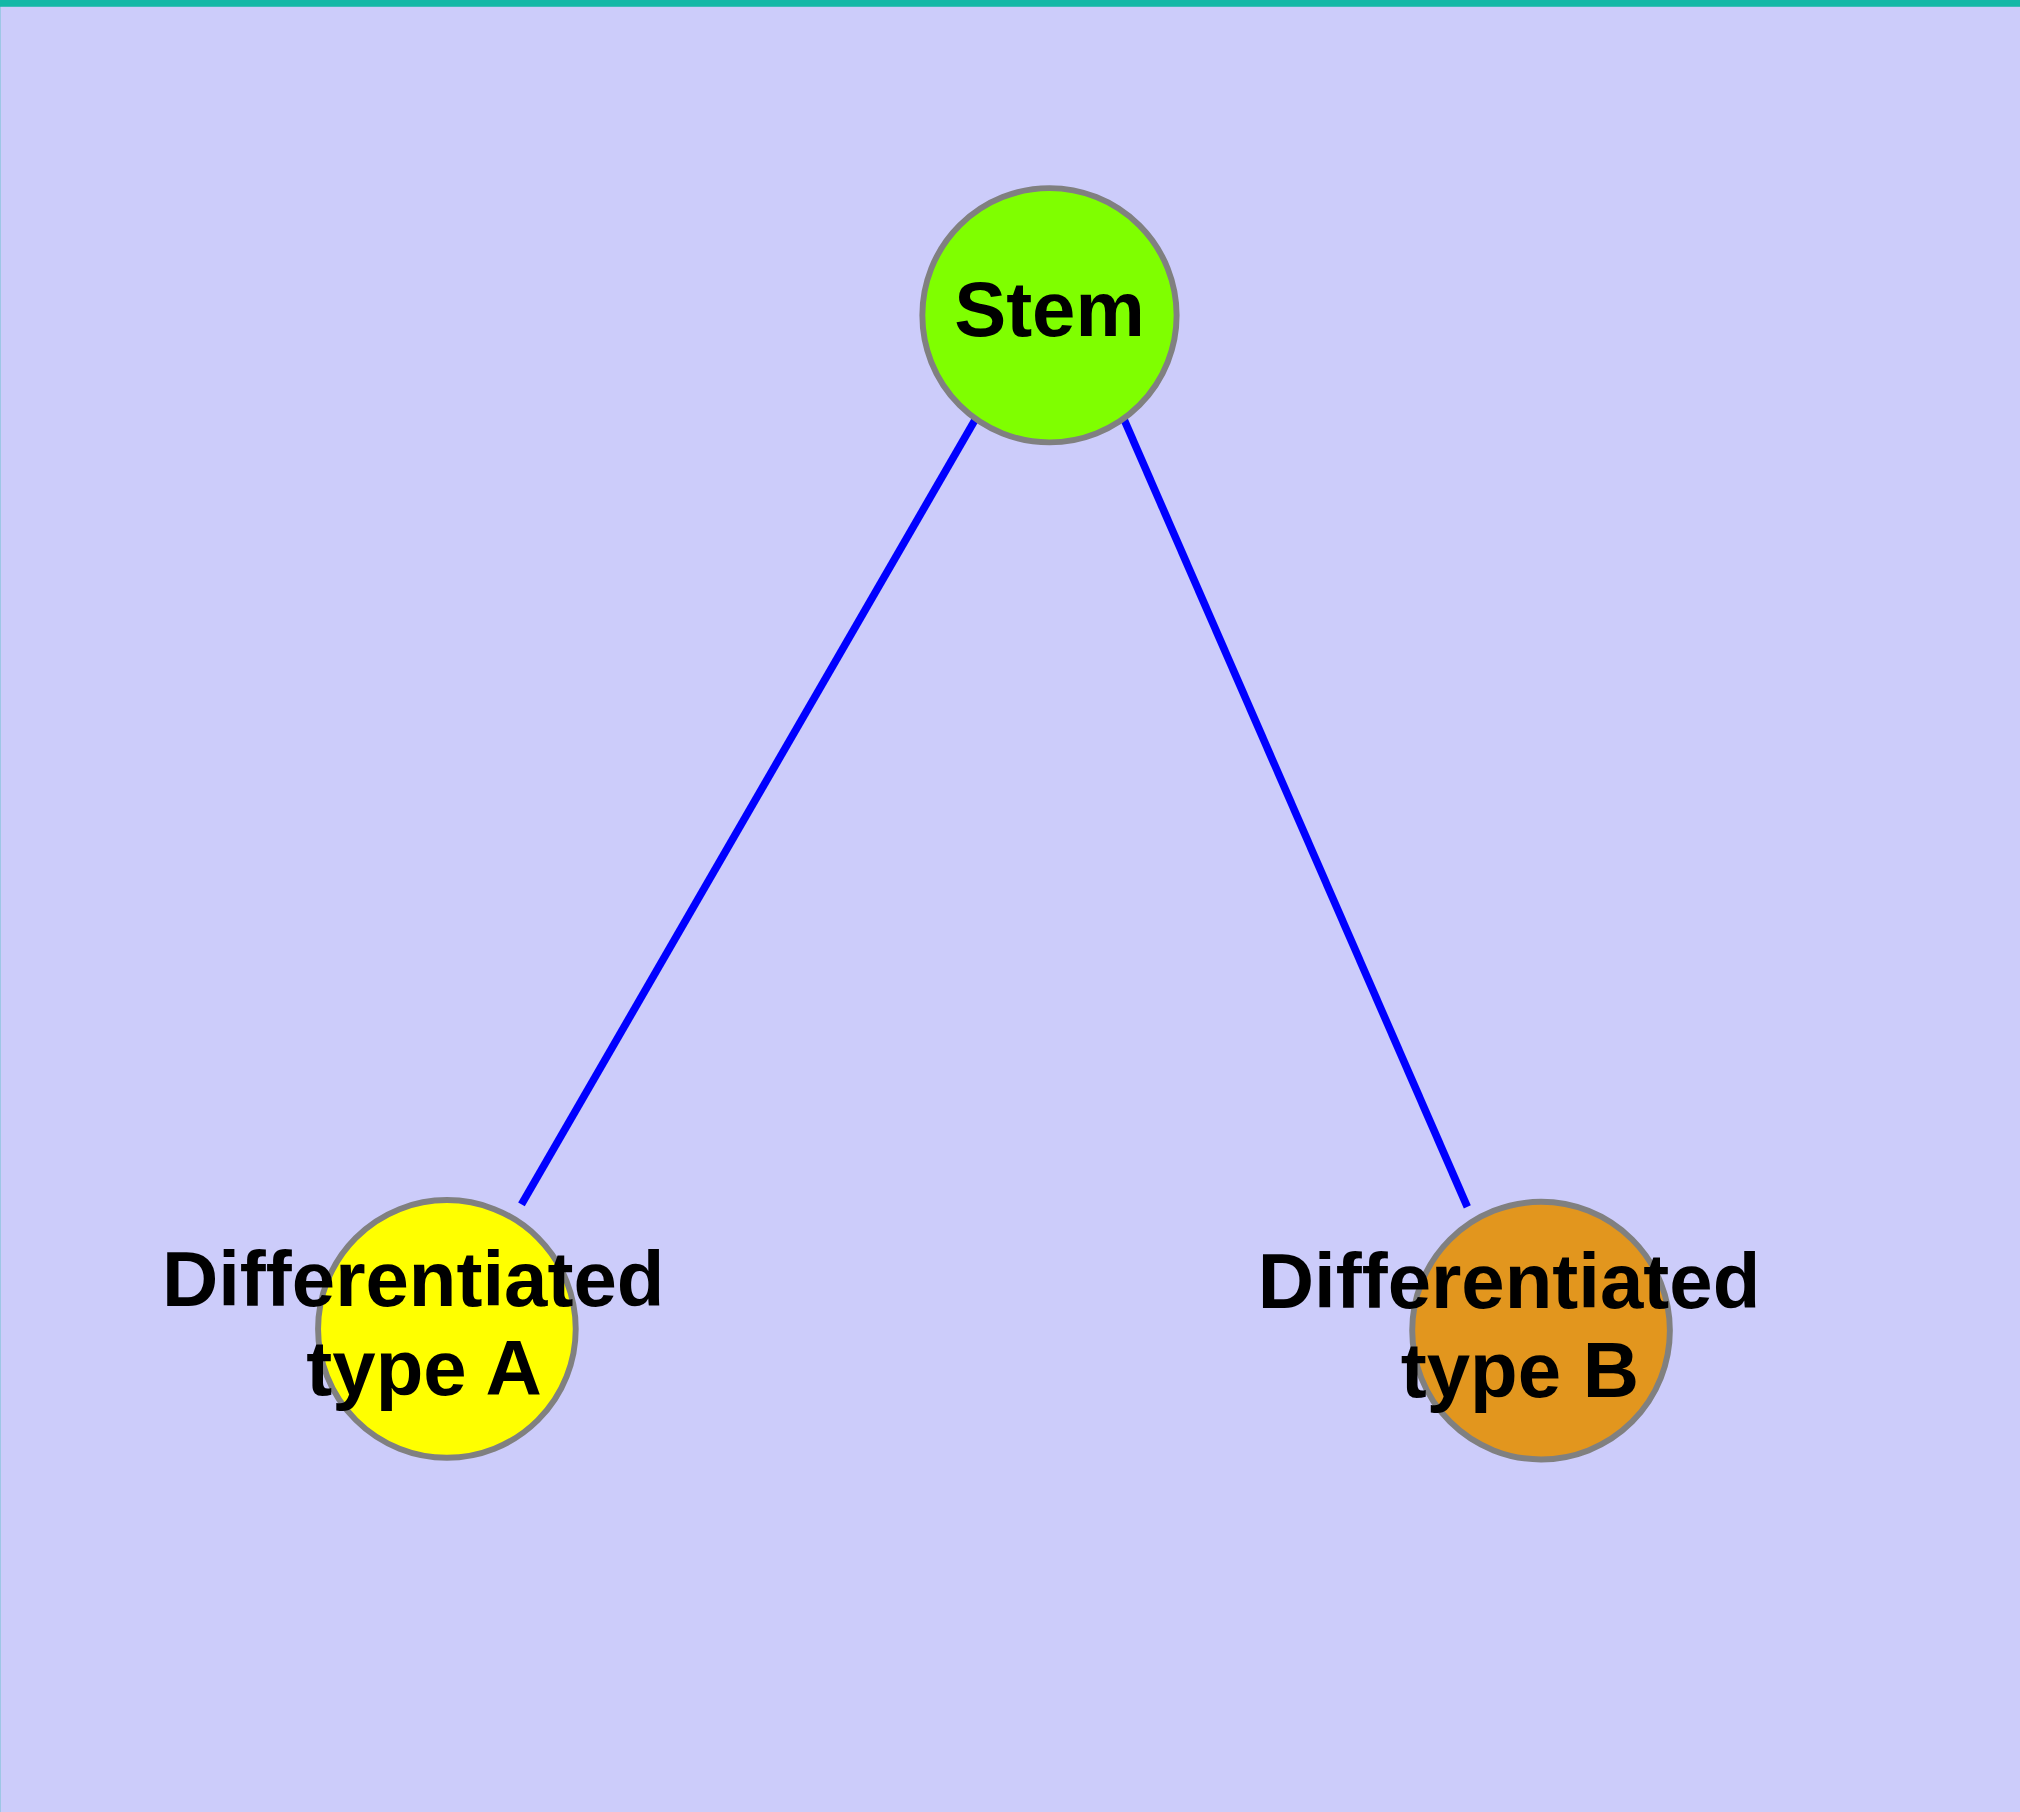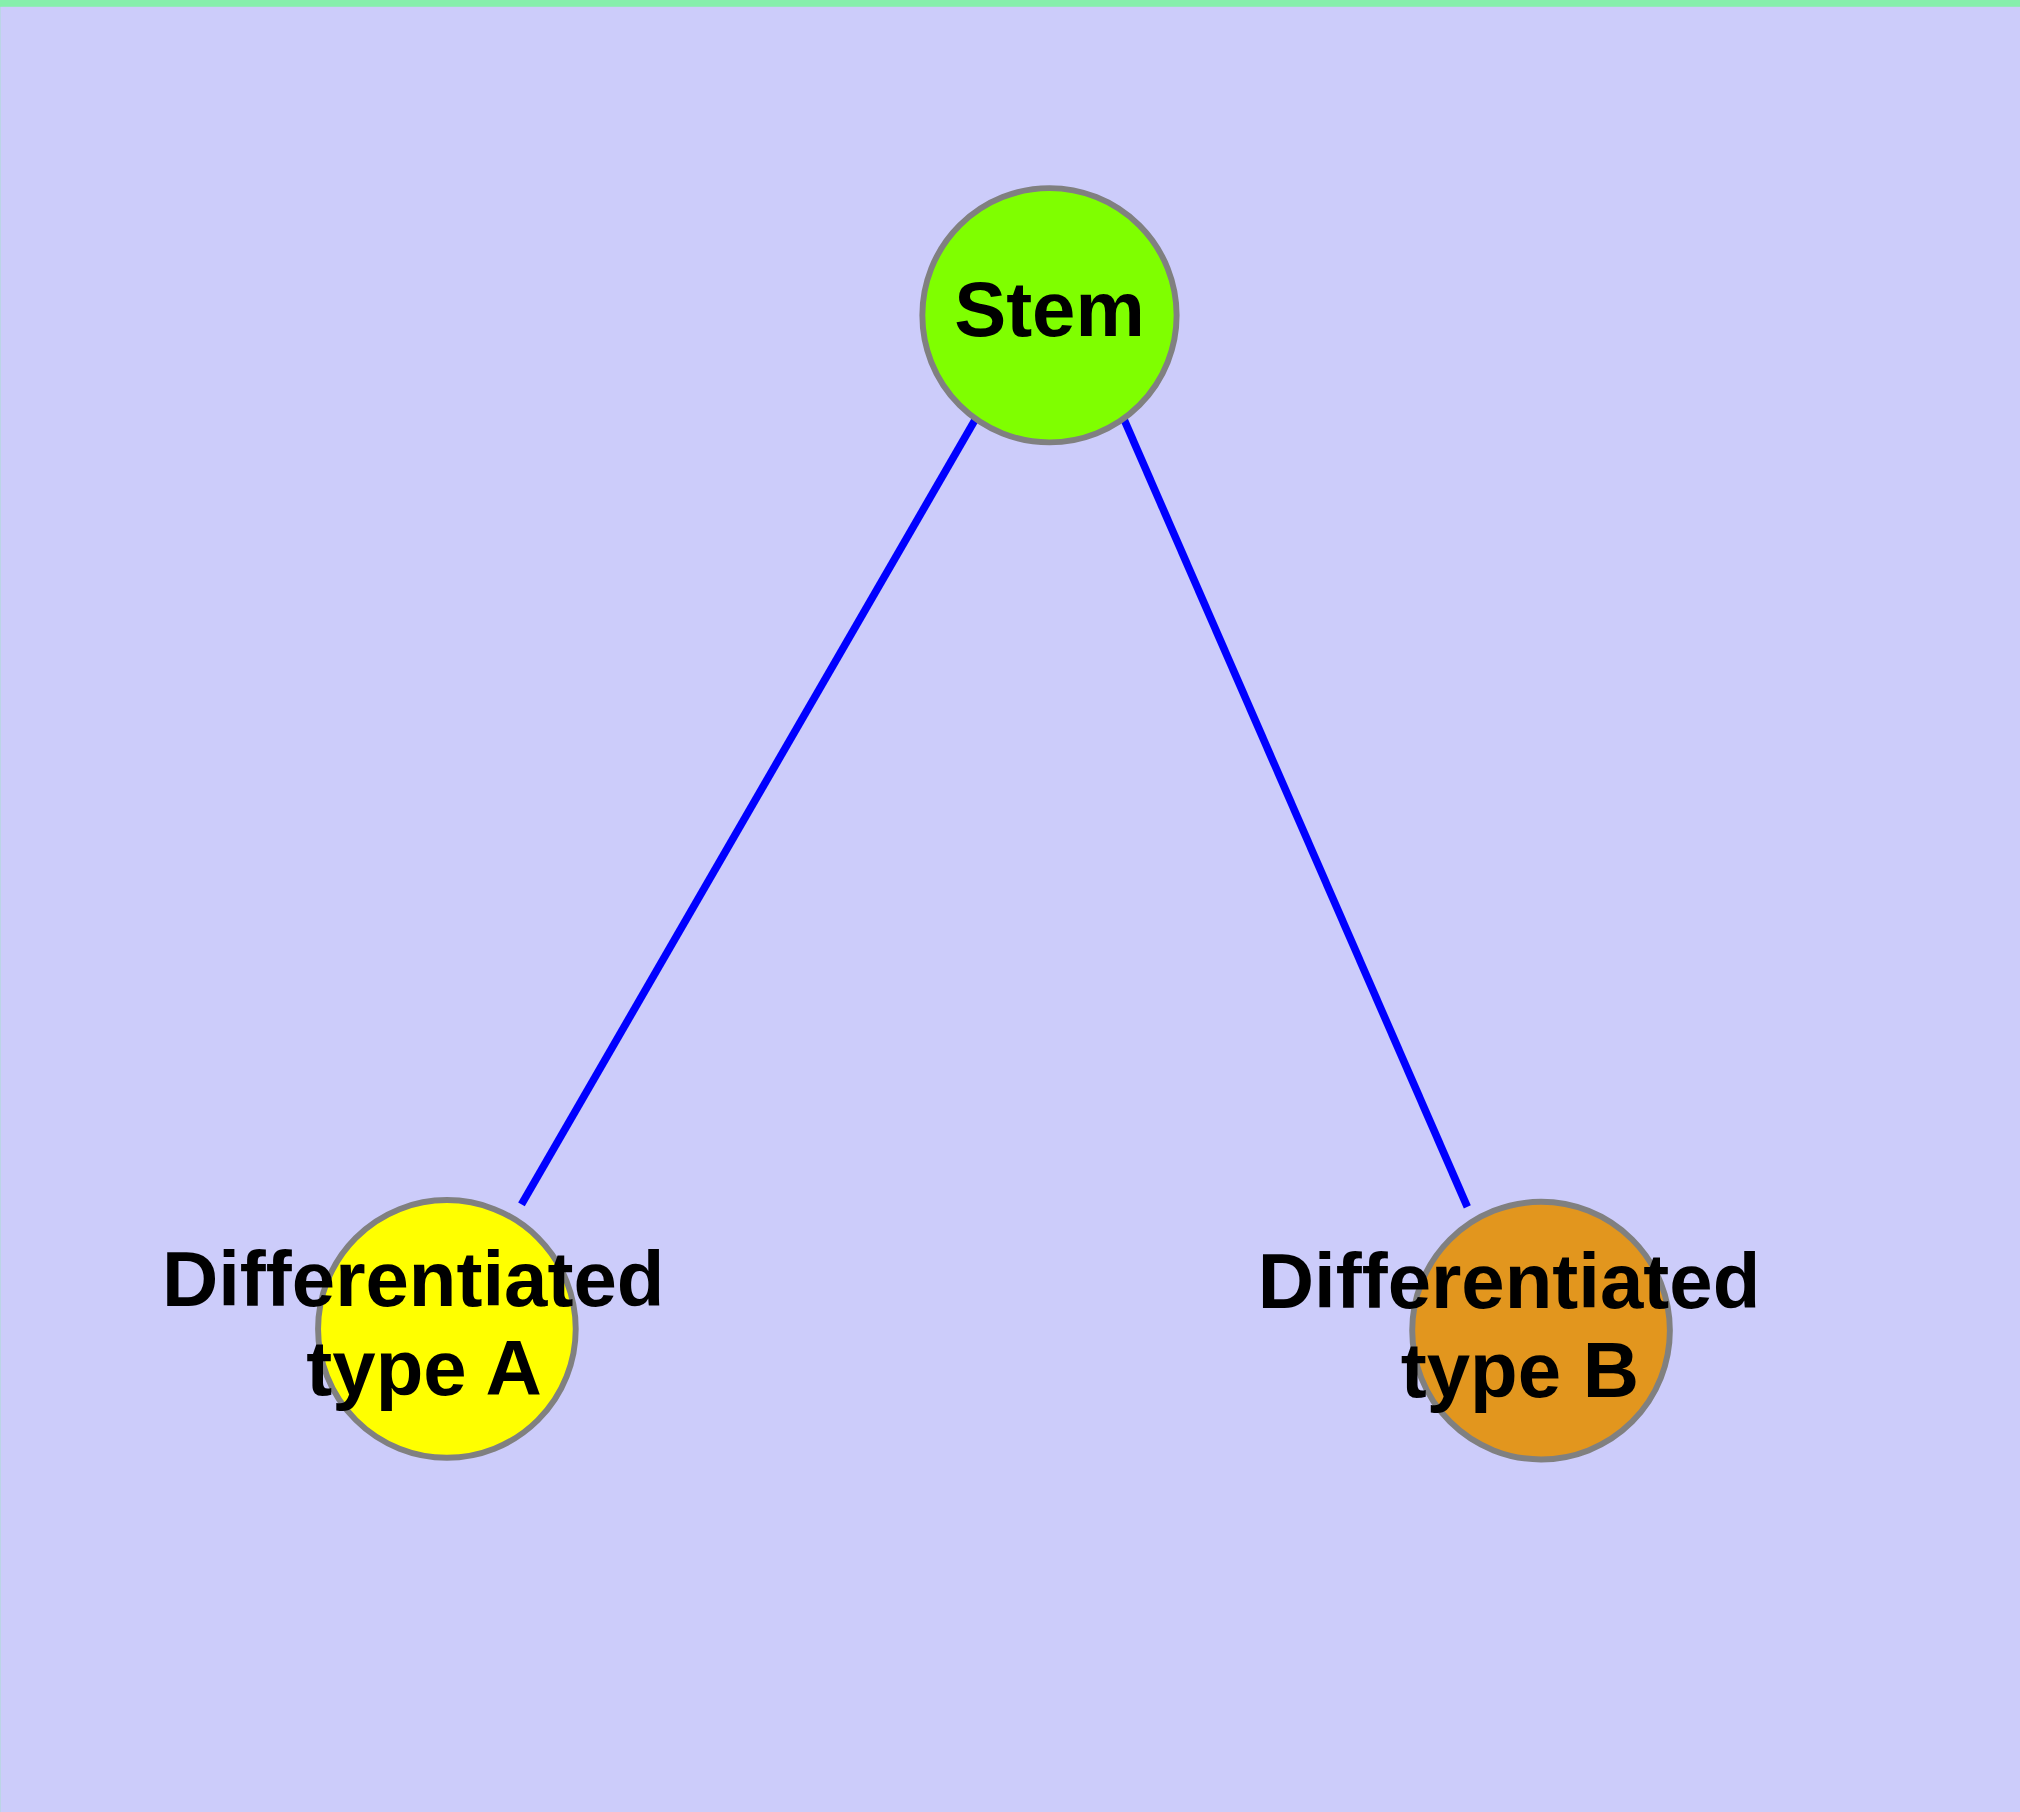--- a/index.html
+++ b/index.html
@@ -9,21 +9,21 @@
     background: #ffffff;
   }
   body {
     font-family: "Liberation Sans", sans-serif;
   }
   #canvas {
     position: relative;
     width: 2021px;
     height: 1812px;
     overflow: hidden;
-    background: #86efac;
+    background: #14b8a6;
   }
   #graph-svg {
     position: absolute;
     left: 0;
     top: 0;
     width: 2021px;
     height: 1812px;
     display: block;
   }
   .node-label {

